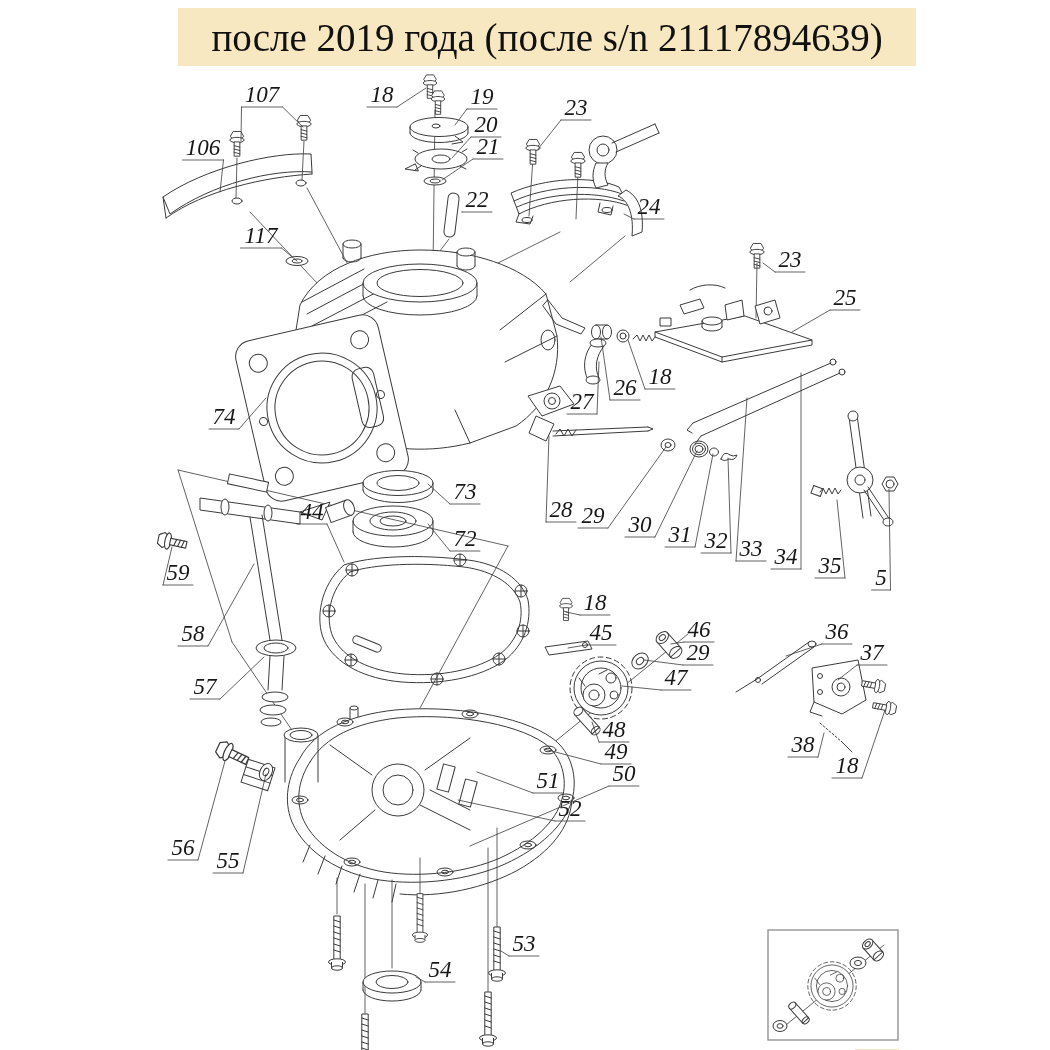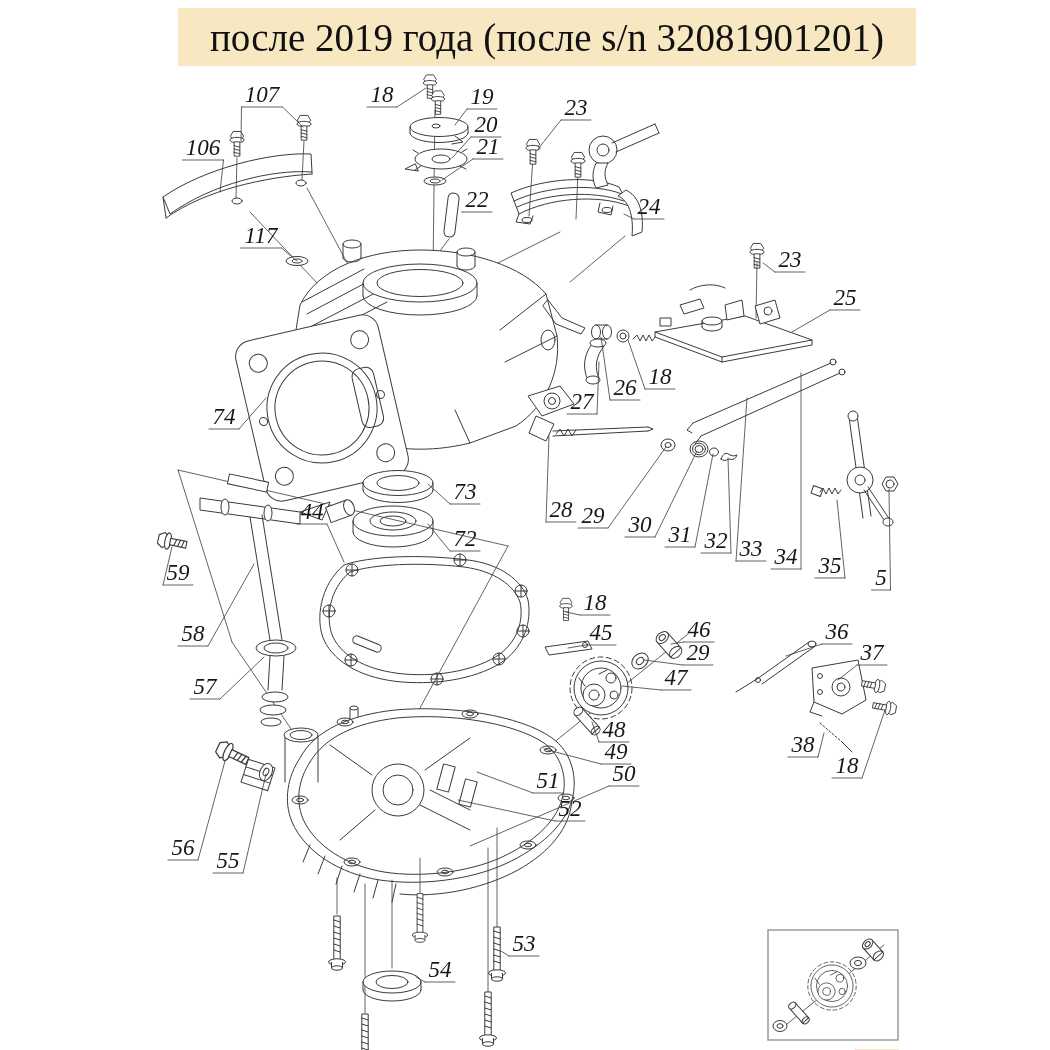--- a/index.html
+++ b/index.html
@@ -15,21 +15,21 @@
   .plabel{font-family:"Liberation Serif",serif;font-style:italic;font-size:23px;fill:#171717;stroke:none;}
   .inset-chip{position:absolute;left:855px;top:1009px;width:44px;height:31px;
         background:var(--title-bg,#F8E8C2);color:#4d7c0f;display:flex;align-items:center;justify-content:center;
         font-size:23px;margin-top:40px;}
 </style>
 </head>
 <body>
 
 <div class="page">
 
-  <div class="title-band">после 2019 года (после s/n 32081901201)</div>
+  <div class="title-band">после 2019 года (после s/n 21117894639)</div>
 
   <svg id="art" width="1050" height="1050" viewBox="0 0 1050 1050">
     <defs>
       <g id="bolt">
         <path class="lnf" d="M-7,-4 L-4,-9 L4,-9 L7,-4 L4,0 L-4,0 Z"></path>
         <ellipse class="lnf" cx="0" cy="0" rx="7.5" ry="2.8"></ellipse>
         <path class="lnf" d="M-3,2 h6 v15 h-6 Z"></path>
         <path class="ln" d="M-3,6 l6,1.5 M-3,9.5 l6,1.5 M-3,13 l6,1.5"></path>
       </g>
       <g id="boltlong">

